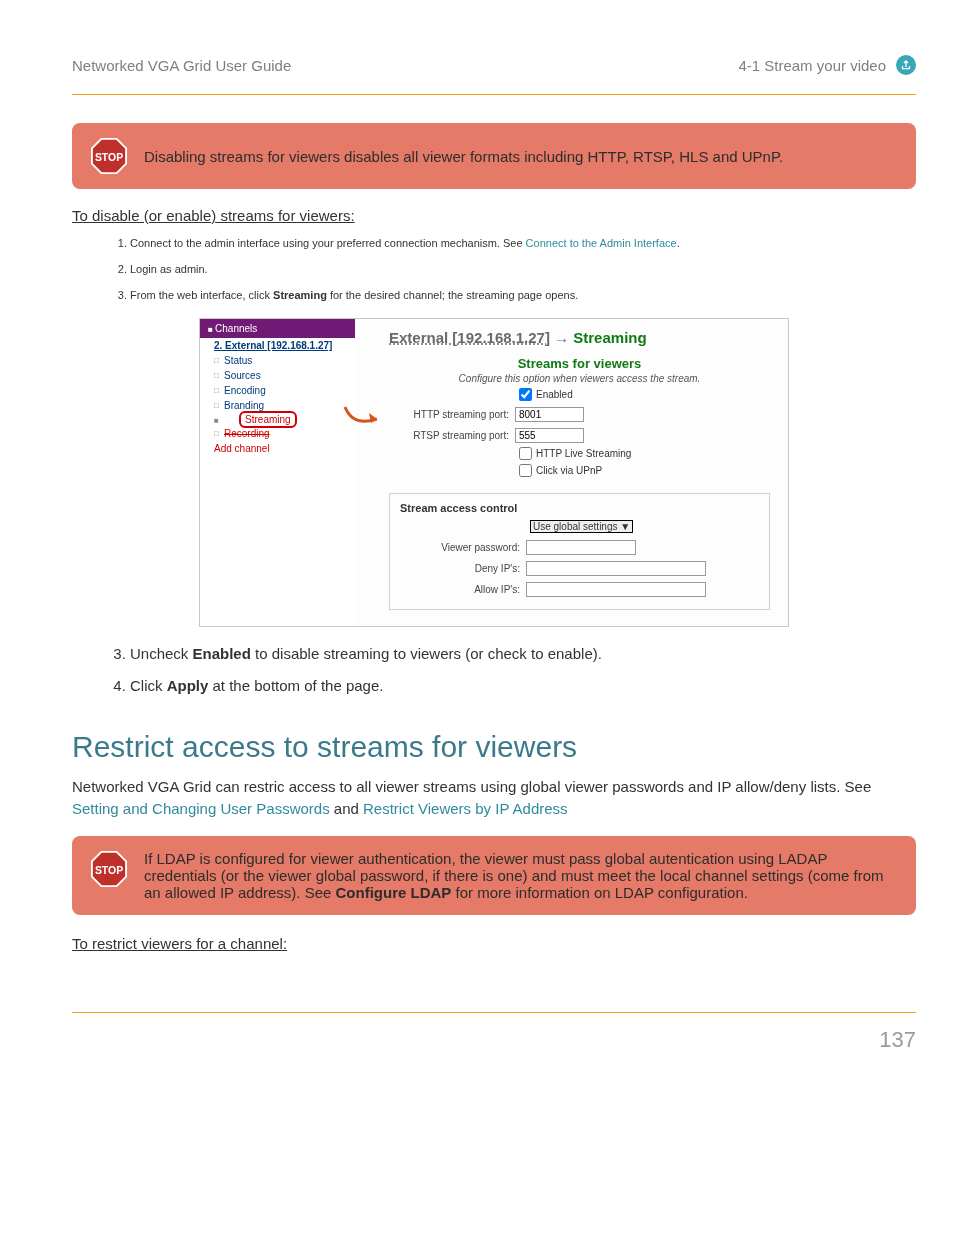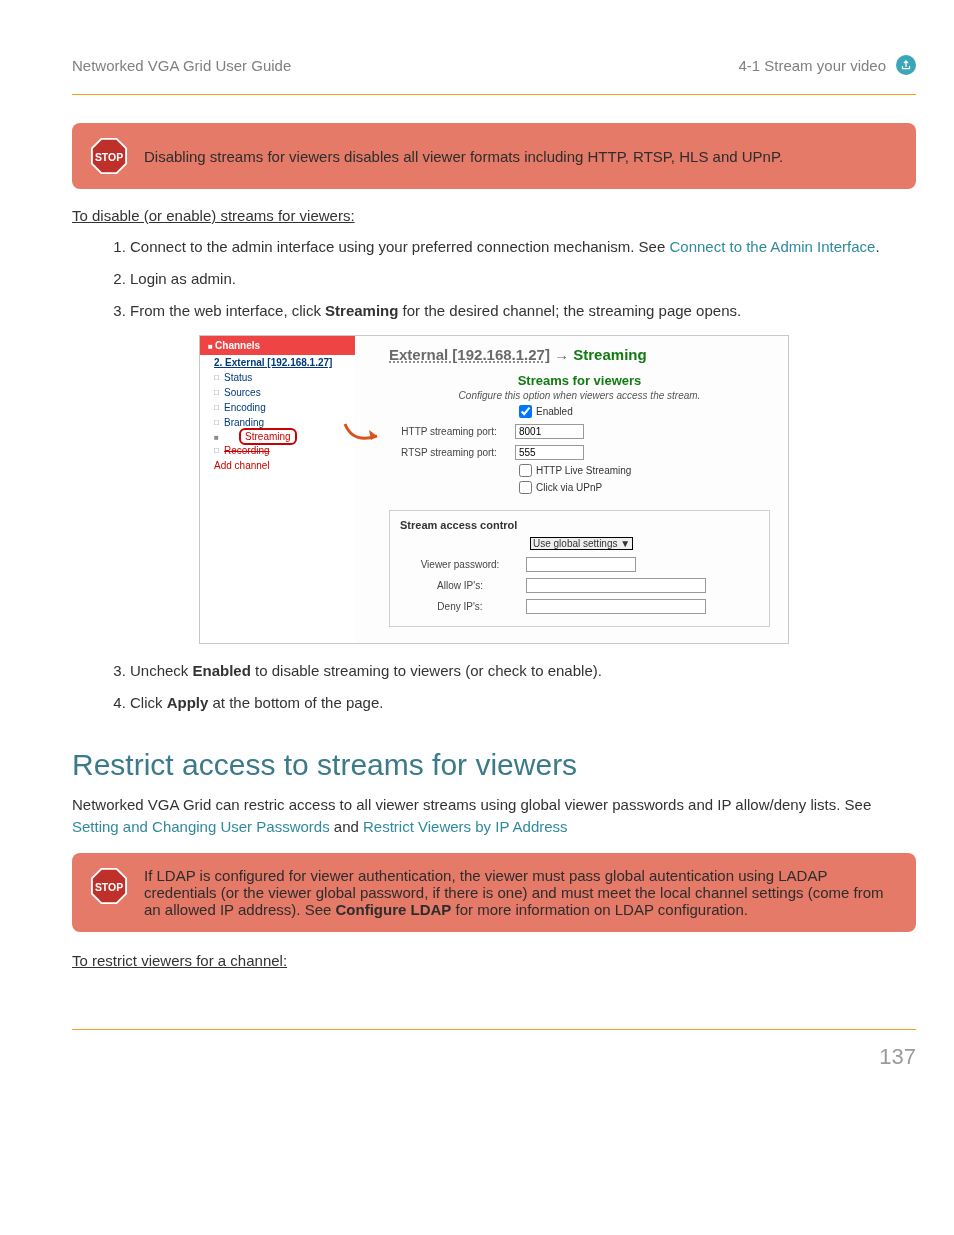--- a/index.html
+++ b/index.html
@@ -27,48 +27,48 @@
     padding: 14px 18px; display: flex; align-items: center; gap: 16px;
     color: #2d2d2d; font-size: 15px;
   }
   .stop-octagon {
     width: 38px; height: 38px; flex: 0 0 auto;
     display: flex; align-items: flex-end; justify-content: center;
   }
   .stop-octagon svg { width: 38px; height: 38px; }
   .body-text { margin-top: 18px; font-size: 15px; color: #333; text-decoration: underline; }
   ol.steps { margin-top: 12px; padding-left: 58px; }
-  ol.steps > li { margin-bottom: 10px; font-size: 15px; line-height: 1.45; }
+  ol.steps > li { margin-bottom: 10px; font-size: 11px; line-height: 1.45; }
   ol.steps2 { margin-top: 16px; padding-left: 58px; }
   ol.steps2 > li { margin-bottom: 10px; font-size: 15px; line-height: 1.45; }
   .link { color: #2f8a9e; }
   b { font-weight: 700; }
   .screenshot-embed {
     margin: 14px auto 6px; width: 590px; border: 1px solid #c8c8c8;
     display: flex; background: #fdfdfd; font-family: Tahoma, Arial, sans-serif;
   }
   .ss-left { width: 155px; background: #fff; font-size: 10px; position: relative; }
   .ss-channels-hdr {
-    background: #ef4444; color: #fff; padding: 4px 8px; font-weight: bold;
+    background: #701a75; color: #fff; padding: 4px 8px; font-weight: normal;
   }
   .ss-sub { padding: 2px 8px 2px 14px; color: #003a7a; text-decoration: underline; font-weight: bold; }
   .ss-item { padding: 2px 8px 2px 24px; color: #003a7a; position: relative; }
   .ss-item::before { content: "□"; position: absolute; left: 14px; color: #888; font-size: 8px; top: 3px; }
   .ss-item-red { color: #c00; border: 2px solid #c00; border-radius: 6px; margin: 0 6px 0 18px; padding: 1px 4px; }
   .ss-item-red-row { padding: 1px 0; }
   .ss-strike { text-decoration: line-through; color: #c00; padding-left:24px; }
   .ss-add { padding: 2px 8px 2px 14px; color: #c00; }
   .ss-arrow { position: absolute; right: -28px; top: 86px; }
   .ss-right { flex: 1; padding: 10px 18px 16px 34px; }
   .ss-title { font-size: 15px; font-weight: bold; color: #127a12; }
   .ss-title .ext { text-decoration: underline dotted; color: #6a6a6a; }
   .ss-section-hdr { color: #127a12; font-weight: bold; font-size: 13px; margin-top: 10px; text-align:center;}
   .ss-desc { font-size: 10px; color: #555; font-style: italic; text-align:center; margin-top:2px;}
   .ss-form-row { display: flex; align-items: center; font-size: 10px; margin-top: 6px; gap:6px;}
-  .ss-form-row label { width: 120px; text-align: center; color: #444; }
+  .ss-form-row label { width: 120px; text-align: right; color: #444; }
   .ss-form-row input[type=text] { border: 1px solid #999; font-size: 10px; padding: 1px 3px; width: 69px; background:#fff;}
   .ss-form-row.long input[type=text] { width: 180px; }
   .ss-chk { display: flex; align-items: center; font-size: 10px; gap: 4px; margin-top:4px; margin-left:130px;}
   .ss-section2-box { border:1px solid #d0d0d0; margin-top:16px; padding:8px 10px 12px;}
   .ss-section2 { font-weight: bold; font-size: 11px; color:#333;}
   .ss-select { border:1px solid #000; font-size:10px; padding:0 2px; margin-left:130px; margin-top:6px; display:inline-block; background:#efefef;}
   h1.section-heading {
     font-size: 30px; font-weight: 300; color: #3a7a8a;
     margin-top: 34px; margin-bottom: 12px;
   }
@@ -161,25 +161,25 @@
         </div>
 
       <div class="ss-section2-box">
         <div class="ss-section2">Stream access control</div>
         <div class="ss-select">Use global settings ▼</div>
         <div class="ss-form-row long">
             <label>Viewer password:</label>
             <input type="text" style="width: 110px;">
           </div>
         <div class="ss-form-row long">
-            <label>Allow IP's:</label>
+            <label>Deny IP's:</label>
             <input type="text" style="">
           </div>
         <div class="ss-form-row long">
-            <label>Deny IP's:</label>
+            <label>Allow IP's:</label>
             <input type="text" style="">
           </div>
       </div>
     </div>
   </div>
 
   <ol class="steps2" start="3">
     <li>
       <span>Uncheck </span><b>Enabled</b><span> to disable streaming to viewers (or check to enable).</span>
     </li>

